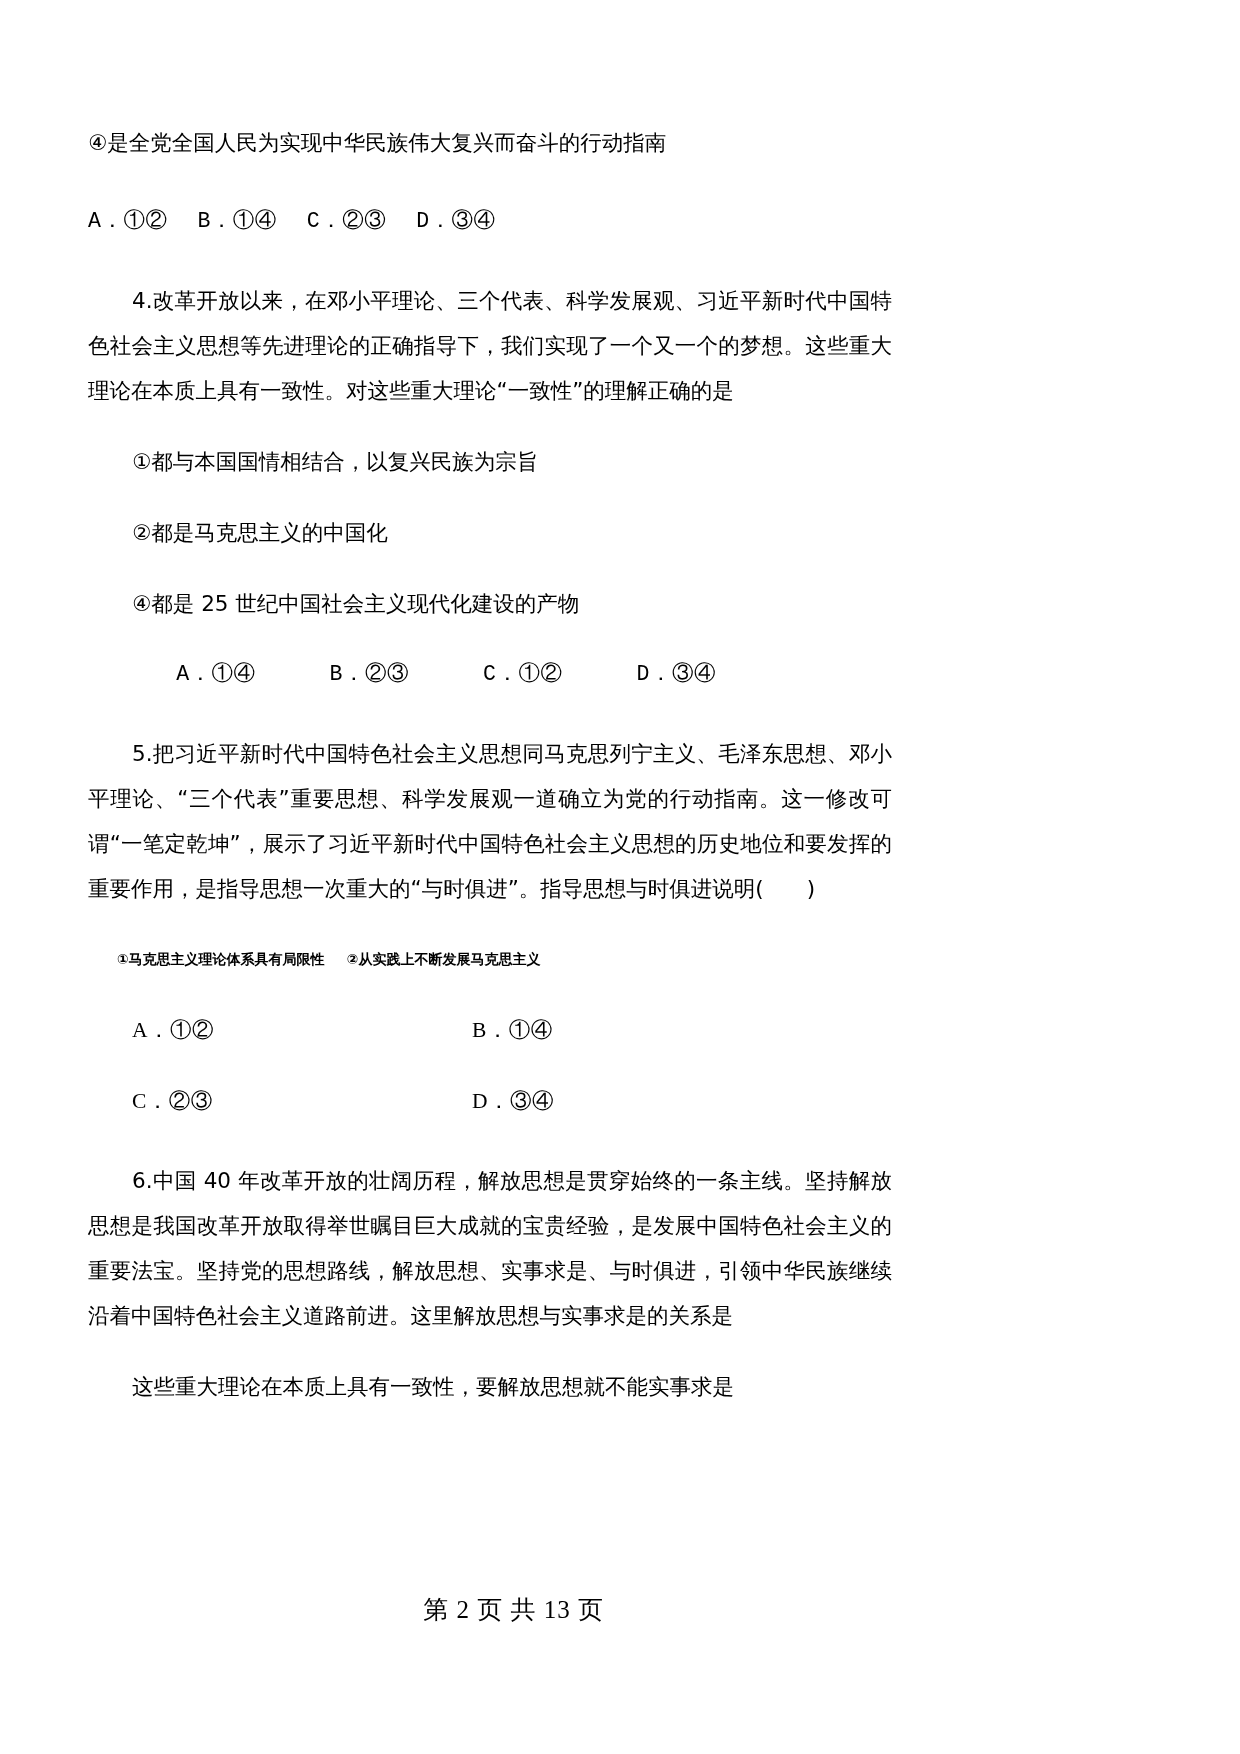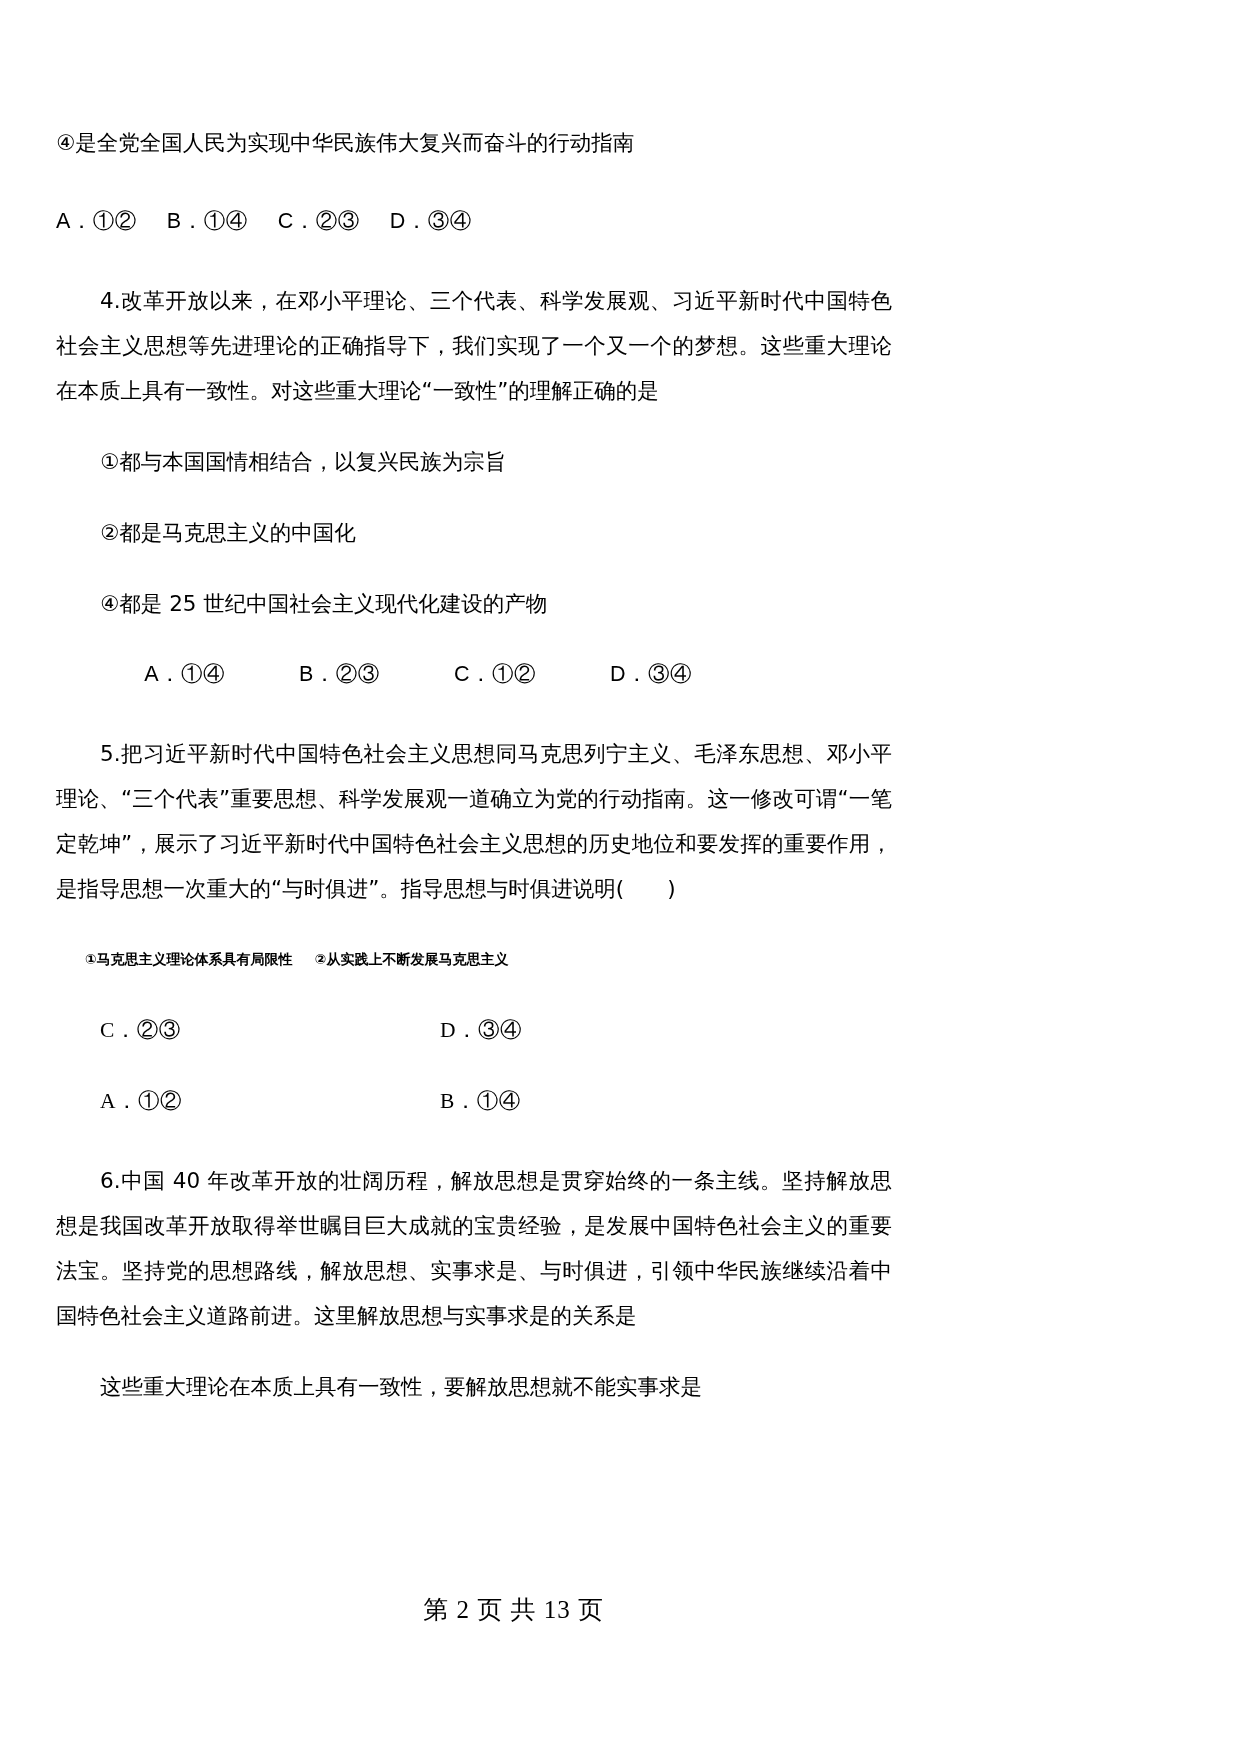--- a/index.html
+++ b/index.html
@@ -14,21 +14,21 @@
     color: #000000;
     position: relative;
     overflow: hidden;
   }
   .page {
     position: absolute;
     left: 0; top: 0;
     width: 980px;
     height: 1754px;
     box-sizing: border-box;
-    padding: 120px 88px 0 56px;
+    padding: 120px 88px 0 88px;
   }
   
   .para {
     margin: 0 0 26px 0;
     font-size: 21.5px;
     line-height: 45px;
     text-align: justify;
     text-justify: inter-ideograph;
     word-break: break-all;
   }
@@ -38,21 +38,21 @@
   .opt-line {
     margin: 0 0 26px 0;
     font-size: 21.5px;
     line-height: 45px;
     text-indent: 2.05em;
   }
   .choice-line {
     margin: 0 0 26px 0;
     font-size: 21.5px;
     line-height: 45px;
-    font-family: Liberation Sans, sans-serif;
+    font-family: Liberation Mono, monospace;
     text-indent: 2.05em;
     letter-spacing: 0.5px;
   }
   .choice-line .ch {
     display: inline-block;
   }
   .choice-line .gap {
     display: inline-block;
     width: 30px;
   }
@@ -118,23 +118,23 @@
 
   <p class="choice-line"><span class="ch">A．①④</span><span class="gap"></span><span class="ch">B．②③</span><span class="gap"></span><span class="ch">C．①②</span><span class="gap"></span><span class="ch">D．③④</span></p>
 
   <div class="spacer-sm"></div>
 
   <p class="para indent">5.把习近平新时代中国特色社会主义思想同马克思列宁主义、毛泽东思想、邓小平理论、“三个代表”重要思想、科学发展观一道确立为党的行动指南。这一修改可谓“一笔定乾坤”，展示了习近平新时代中国特色社会主义思想的历史地位和要发挥的重要作用，是指导思想一次重大的“与时俱进”。指导思想与时俱进说明(　　)</p>
 
   <p class="sub-opts"><span>①马克思主义理论体系具有局限性</span><span class="seg2">②从实践上不断发展马克思主义</span></p>
 
 
+  <p class="choice-grid"><span class="col">A．①②</span><span class="col">B．①④</span></p>
+
   <p class="choice-grid"><span class="col">C．②③</span><span class="col">D．③④</span></p>
-
-  <p class="choice-grid"><span class="col">A．①②</span><span class="col">B．①④</span></p>
 
   <div class="spacer-sm"></div>
 
   <p class="para indent">6.中国 40 年改革开放的壮阔历程，解放思想是贯穿始终的一条主线。坚持解放思想是我国改革开放取得举世瞩目巨大成就的宝贵经验，是发展中国特色社会主义的重要法宝。坚持党的思想路线，解放思想、实事求是、与时俱进，引领中华民族继续沿着中国特色社会主义道路前进。这里解放思想与实事求是的关系是</p>
 
   <p class="opt-line">这些重大理论在本质上具有一致性，要解放思想就不能实事求是</p>
 
 </div>
 
 <div class="footer">

